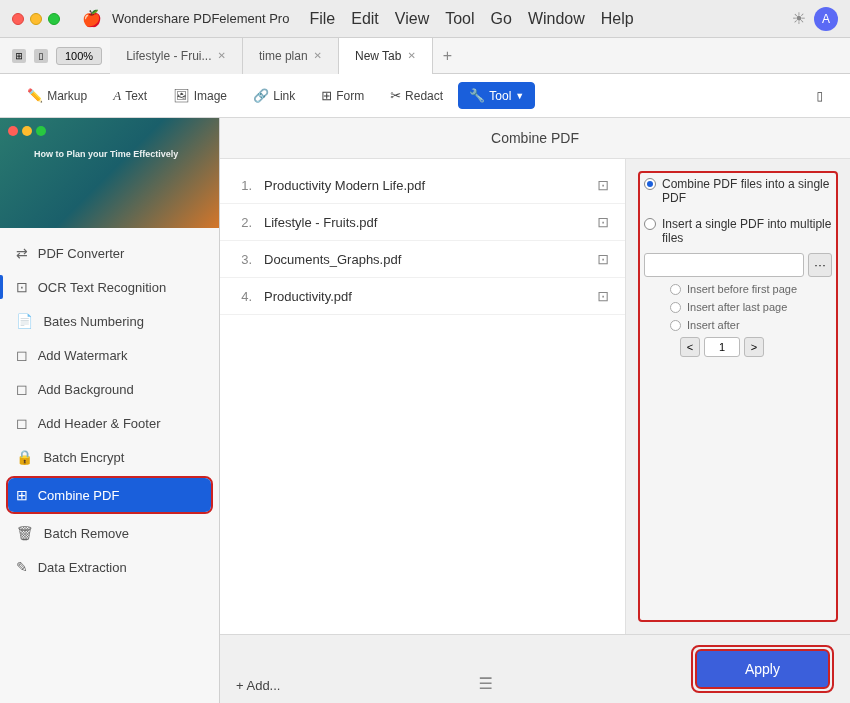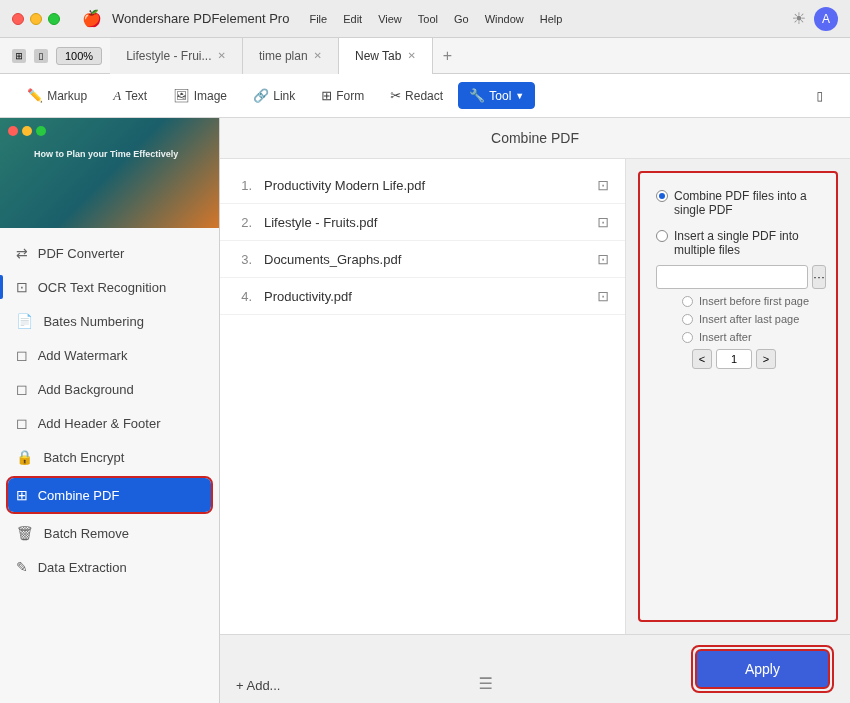--- a/index.html
+++ b/index.html
@@ -44,21 +44,21 @@
       font-size: 13px;
       color: #333;
       font-weight: 500;
     }
     .menu-items {
       display: flex;
       gap: 16px;
       margin-left: 10px;
     }
     .menu-item {
-      font-size: 11px;
+      font-size: 16px;
       color: #333;
     }
     .title-bar-right {
       margin-left: auto;
       display: flex;
       align-items: center;
       gap: 8px;
     }
     .avatar-circle {
       width: 24px; height: 24px;
@@ -268,21 +268,21 @@
       width: 16px;
       text-align: right;
       font-size: 13px;
     }
     .file-name { flex: 1; }
     .file-icon { font-size: 14px; color: #888; }
 
     
     .options-panel {
       width: 200px;
-      padding: 16px;
+      padding: 4px;
       background: #f5f5f5;
       border: 2px solid #cc2222;
       border-radius: 4px;
       margin: 12px;
     }
 
     .option-group { margin-bottom: 12px; }
     .radio-option {
       display: flex;
       align-items: flex-start;

